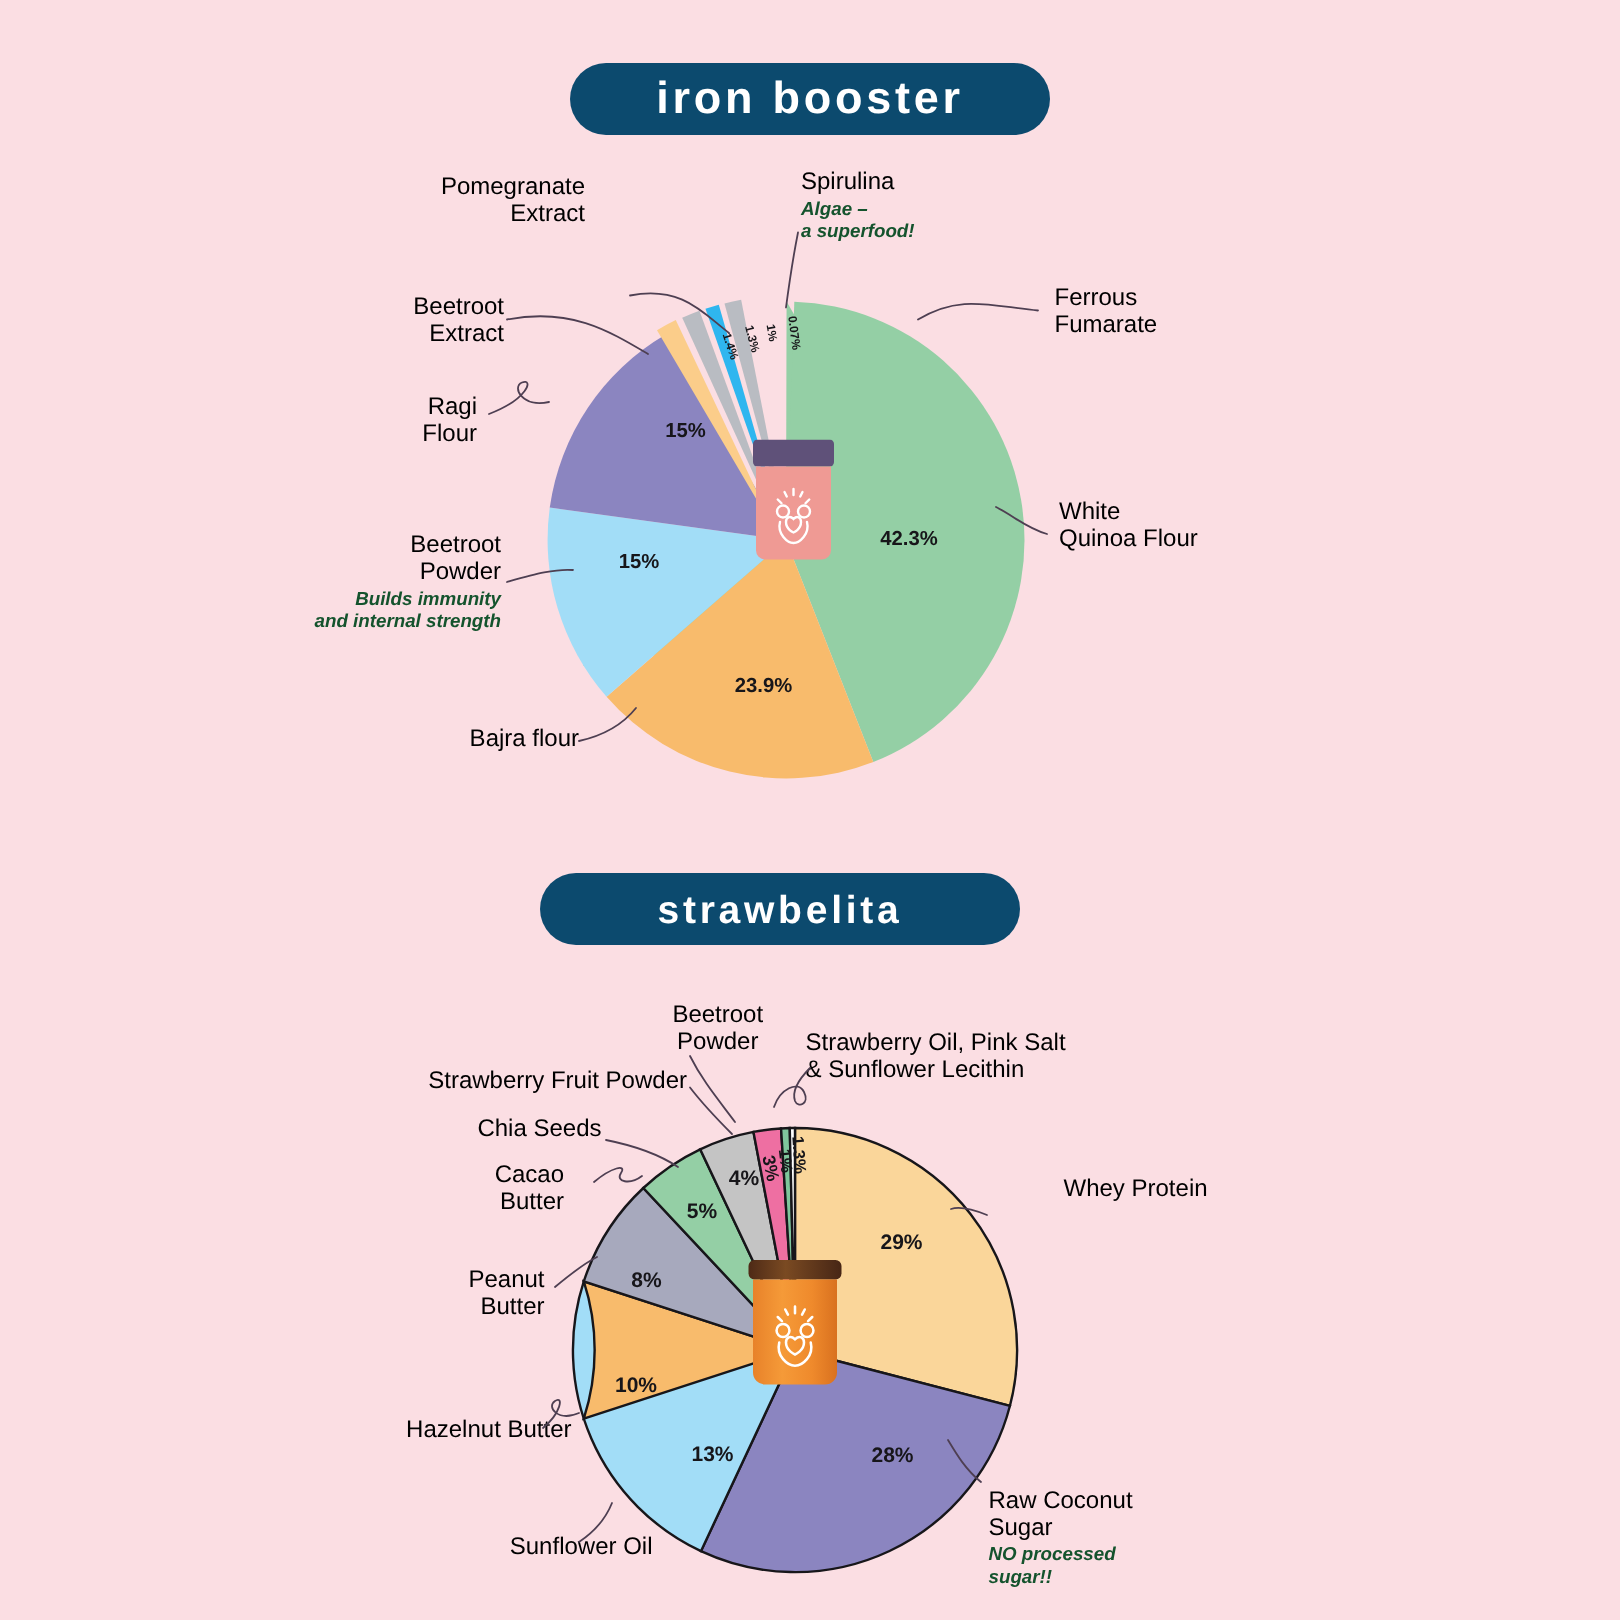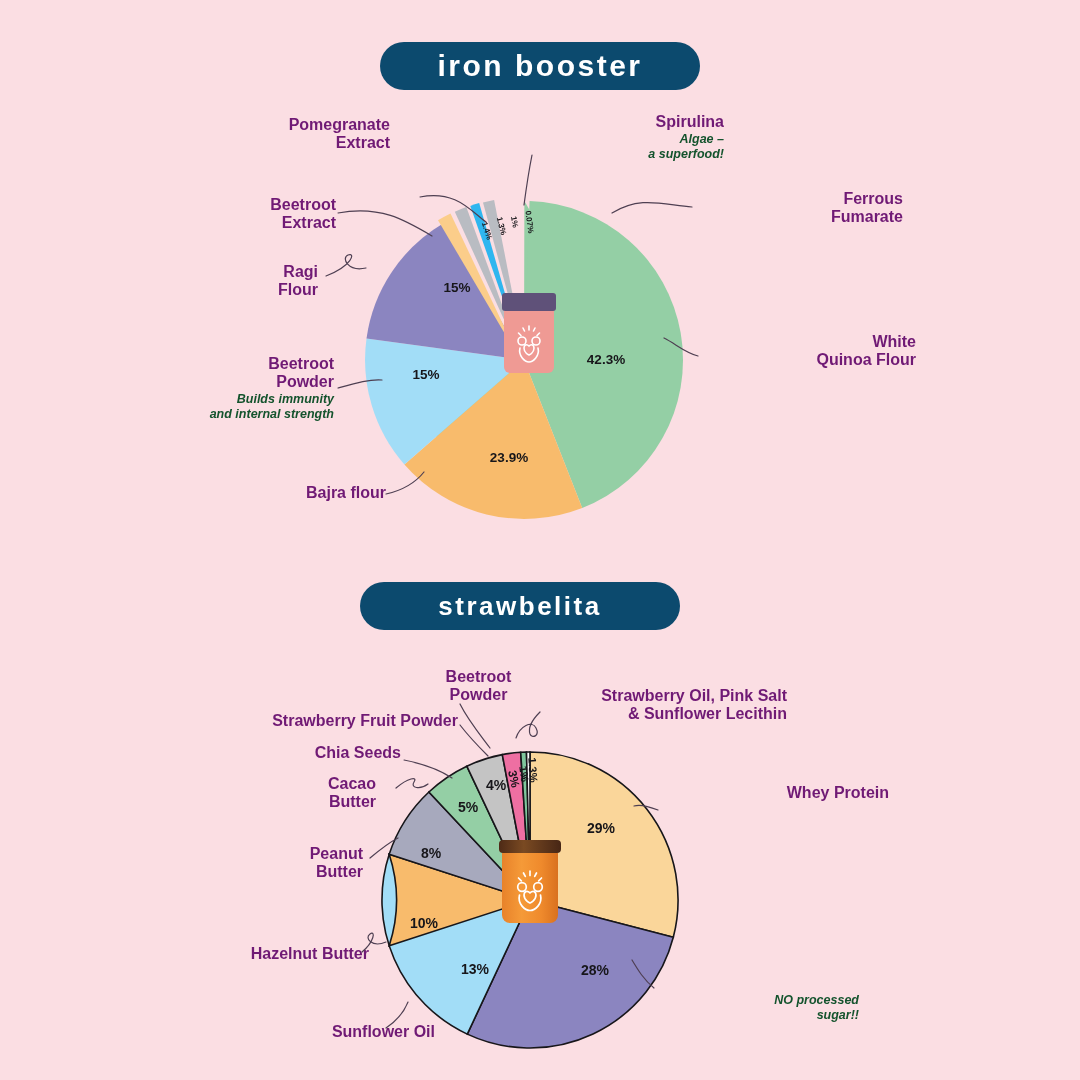--- a/index.html
+++ b/index.html
@@ -37,36 +37,36 @@
     font-weight:700;
     fill:#17161a;
     text-anchor:middle;
     dominant-baseline:middle;
     font-family:"Liberation Sans", sans-serif;
   }
 
   
   .callout{position:absolute;}
   .callout .lbl{
-    font-weight:700;
+    font-weight:400;
     font-size:16px;
     line-height:1.12;
-    color:#701a75;
+    color:#000000;
     white-space:pre-line;
   }
   .callout .sub{
     font-style:italic;
     font-weight:600;
     font-size:12.5px;
     line-height:1.18;
     color:#14532d;
     white-space:pre-line;
     margin-top:1px;
   }
-  .callout.right{text-align:right;}
+  .callout.right{text-align:left;}
   .callout.left{text-align:right;}
   .callout.center{text-align:center;}
 
   
   .leader{position:absolute;pointer-events:none;}
   .leader path{fill:none;stroke:#4e3f52;stroke-width:1.2;stroke-linecap:round;}
 
   
   .jar{position:absolute;}
 </style>
@@ -278,33 +278,35 @@
   <div class="callout left" style="left:265px;top:775px;width:111px;">
     <div class="lbl">Cacao
 Butter</div>
   </div>
 
   <div class="callout left" style="left:240px;top:845px;width:123px;">
     <div class="lbl">Peanut
 Butter</div>
   </div>
 
-  <div class="callout left" style="left:194px;top:945px;width:175px;">
+  <div class="callout left" style="left:206px;top:945px;width:175px;">
     <div class="lbl">Hazelnut Butter</div>
   </div>
 
   <div class="callout left" style="left:270px;top:1023px;width:165px;">
     <div class="lbl">Sunflower Oil</div>
   </div>
 
   <div class="callout right" style="left:669px;top:784px;width:180px;margin-left:40px;">
     <div class="lbl">Whey Protein</div>
   </div>
 
   <div class="callout right" style="left:659px;top:992px;width:200px;">
+    <div class="lbl">Raw Coconut
+Sugar</div>
     <div class="sub">NO processed
 sugar!!</div>
   </div>
 
   <svg class="leader" style="left:0;top:620px;width:1080px;height:460px;">
     <path d="M460 84 C468 100 478 112 490 128"></path>
     <path d="M540 92 C532 100 528 108 530 114 C532 119 540 116 536 108 C532 100 520 106 516 118"></path>
     <path d="M460 105 C470 118 478 126 488 136"></path>
     <path d="M404 140 C424 144 440 150 452 158"></path>
     <path d="M396 168 C408 158 418 156 414 162 C410 168 420 170 428 164"></path>

